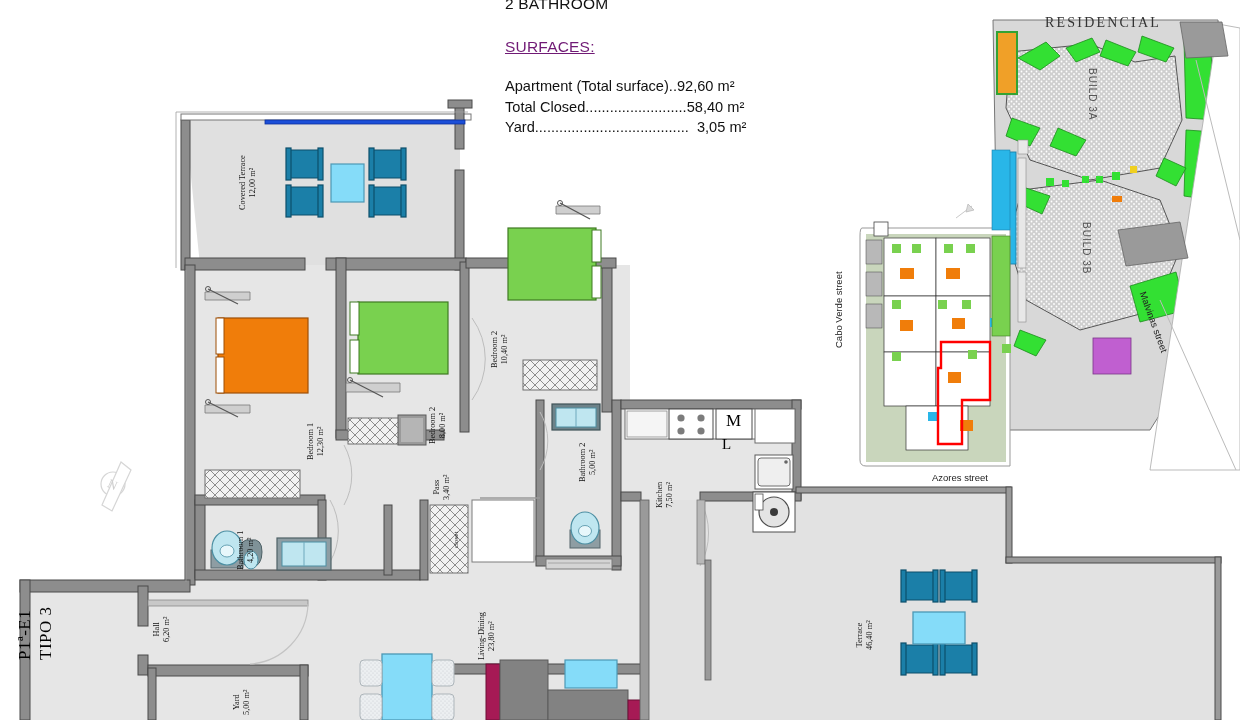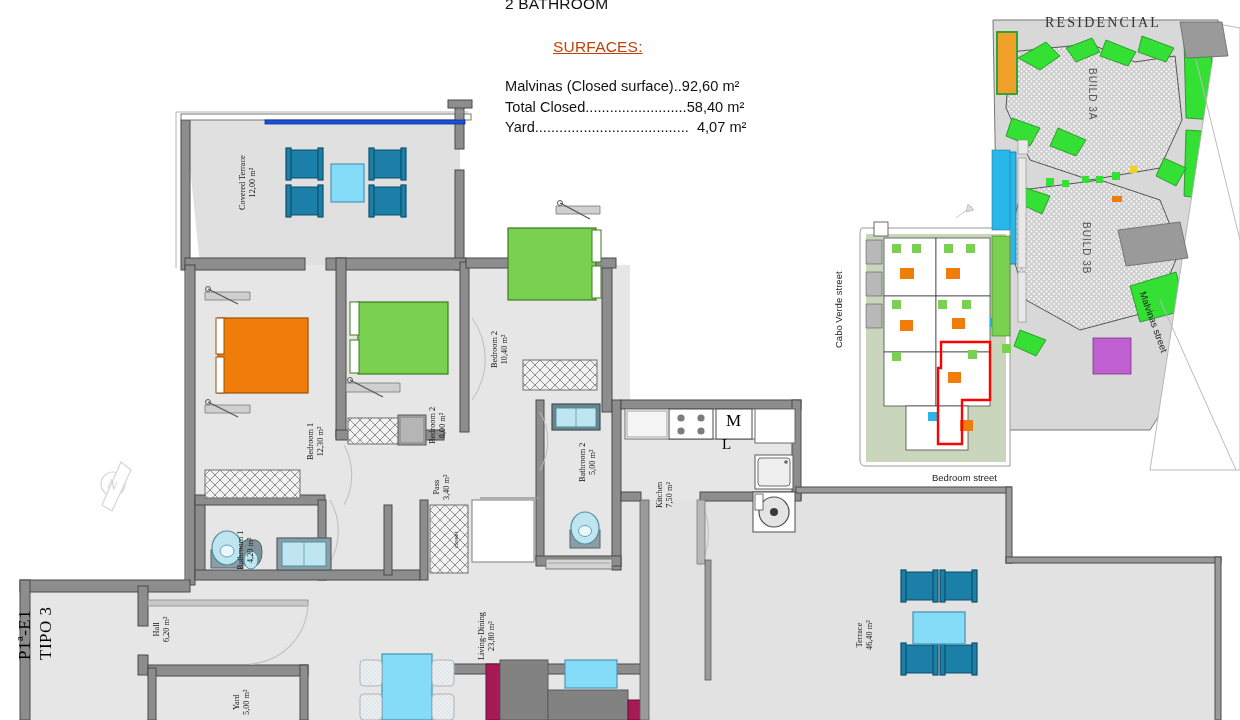--- a/index.html
+++ b/index.html
@@ -4,21 +4,21 @@
 <style>
   html,body{margin:0;padding:0;background:#ffffff;}
   body{width:1240px;height:720px;position:relative;overflow:hidden;
        font-family:"Liberation Serif",serif;color:#000;}
 
   
   #header{position:absolute;left:505px;top:-6px;width:340px;}
   #header .hdr-line{font-family:"Liberation Sans",sans-serif;font-size:15.5px;
        letter-spacing:.2px;line-height:20px;color:#111;}
   #surfaces-title{font-family:"Liberation Sans",sans-serif;font-size:15.5px;
-       text-decoration:underline;margin-top:24px;color:#c2410c;letter-spacing:.2px;margin-left:48px;}
+       text-decoration:underline;margin-top:24px;color:#701a75;letter-spacing:.2px;}
   #surface-list{margin-top:20px;}
   .surface-row{font-family:"Liberation Sans",sans-serif;font-size:14.6px;
        line-height:20.5px;white-space:pre;color:#111;}
 
   
   #plan{position:absolute;left:0;top:0;width:1240px;height:720px;}
   #res-title{position:absolute;left:1045px;top:4px;font-family:"Liberation Serif",serif;
      font-size:14px;letter-spacing:2.2px;color:#333;margin-top:11px;}
 
   .street-lbl{position:absolute;font-family:"Liberation Sans",sans-serif;
@@ -423,23 +423,23 @@
       <path d="M956,218 L972,206"></path>
       <path d="M968,204 L974,210 L966,212 Z" fill="#bbb"></path>
     </g>
   </g>
 </svg>
 
 <div id="header">
   <div class="hdr-line">2 BATHROOM</div>
   <div id="surfaces-title">SURFACES:</div>
   <div id="surface-list">
-    <div class="surface-row">Malvinas (Closed surface)..92,60 m²</div>
+    <div class="surface-row">Apartment (Total surface)..92,60 m²</div>
     <div class="surface-row">Total Closed.........................58,40 m²</div>
-    <div class="surface-row">Yard......................................  4,07 m²</div>
+    <div class="surface-row">Yard......................................  3,05 m²</div>
   </div>
 </div>
 
 <div id="unit-code">
   <span>P1ª-E1</span>
   <span>TIPO 3</span>
 </div>
 
 <div class="rlabel" style="left:238px;top:210px;">
   <span>Covered Terrace</span>
@@ -507,14 +507,14 @@
 
 <div style="position:absolute;left:726px;top:411px;font-family:'Liberation Serif',serif;font-size:17px;">M</div>
 <div style="position:absolute;left:722px;top:436px;font-family:'Liberation Serif',serif;font-size:15px;">L</div>
 
 <div id="res-title">RESIDENCIAL</div>
 
 <div class="build-lbl" style="left:1098px;top:68px;transform:rotate(90deg);transform-origin:left top;">BUILD 3A</div>
 <div class="build-lbl" style="left:1092px;top:222px;transform:rotate(90deg);transform-origin:left top;">BUILD 3B</div>
 
 <div class="street-lbl" id="st-cabo">Cabo Verde street</div>
-<div class="street-lbl" id="st-azores">Bedroom street</div>
+<div class="street-lbl" id="st-azores">Azores street</div>
 <div class="street-lbl" id="st-malvinas">Malvinas street</div>
 
 </body></html>

